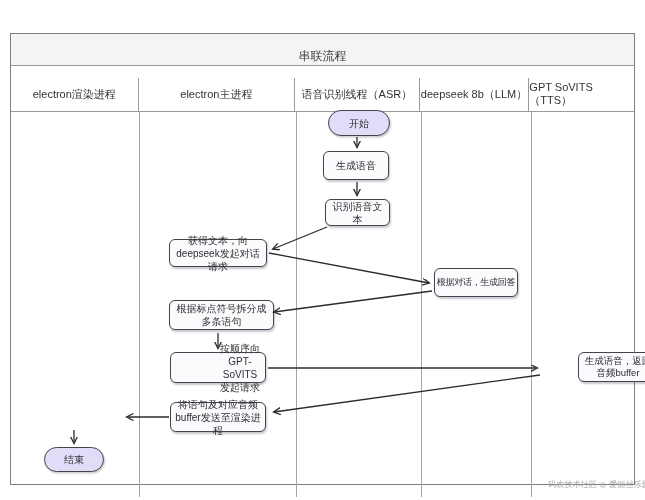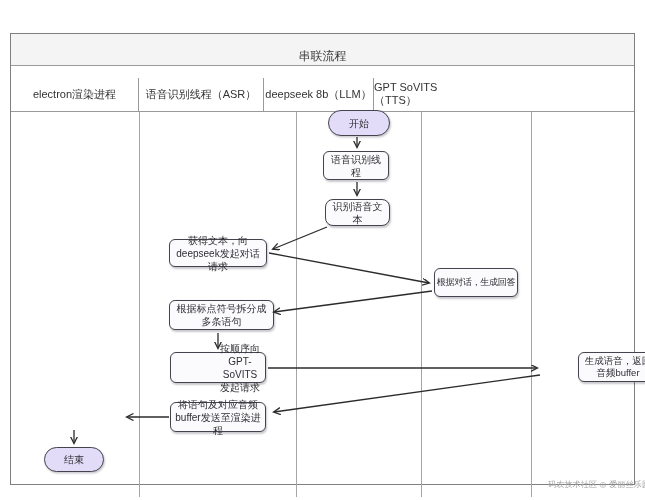--- a/index.html
+++ b/index.html
@@ -46,37 +46,38 @@
 <body>
 
 <div class="canvas">
 
   <div class="flow-table">
     <div class="title-row">
       <span>串联流程</span>
     </div>
     <div class="header-row">
       <div class="header-cell hc1">electron渲染进程</div>
+      <div class="header-cell hc2">electron主进程</div>
       <div class="header-cell hc3">语音识别线程（ASR）</div>
       <div class="header-cell hc4">deepseek 8b（LLM）</div>
       <div class="header-cell hc5">GPT SoVITS（TTS）</div>
     </div>
     <div class="body-area">
       <div class="lane-line ll1"></div>
       <div class="lane-line ll2"></div>
       <div class="lane-line ll3"></div>
       <div class="lane-line ll4"></div>
     </div>
   </div>
 
   <div class="node terminal" style="left:328px;top:110px;width:62px;height:26px;">开始</div>
 
-  <div class="node" style="left:323px;top:151px;width:66px;height:29px;">语音识别线程</div>
+  <div class="node" style="left:323px;top:151px;width:66px;height:29px;">生成语音</div>
 
-  <div class="node" style="left:325px;top:199px;width:65px;height:27px;border-radius:8px;">识别语音文本</div>
+  <div class="node" style="left:325px;top:199px;width:65px;height:27px;">识别语音文本</div>
 
   <div class="node nowrap" style="left:434px;top:268px;width:84px;height:29px;font-size:9px;letter-spacing:-0.3px;">根据对话，生成回答</div>
 
   <div class="node" style="left:169px;top:239px;width:98px;height:28px;">获得文本，向deepseek发起对话请求</div>
 
   <div class="node" style="left:169px;top:300px;width:105px;height:30px;">根据标点符号拆分成多条语句</div>
 
   <div class="node" style="left:170px;top:352px;width:96px;height:31px;padding-left:48px;">按顺序向GPT-SoVITS发起请求</div>
 
   <div class="node" style="left:542px;top:352px;width:80px;height:30px;font-size:9.5px;margin-left:36px;">生成语音，返回音频buffer</div>

